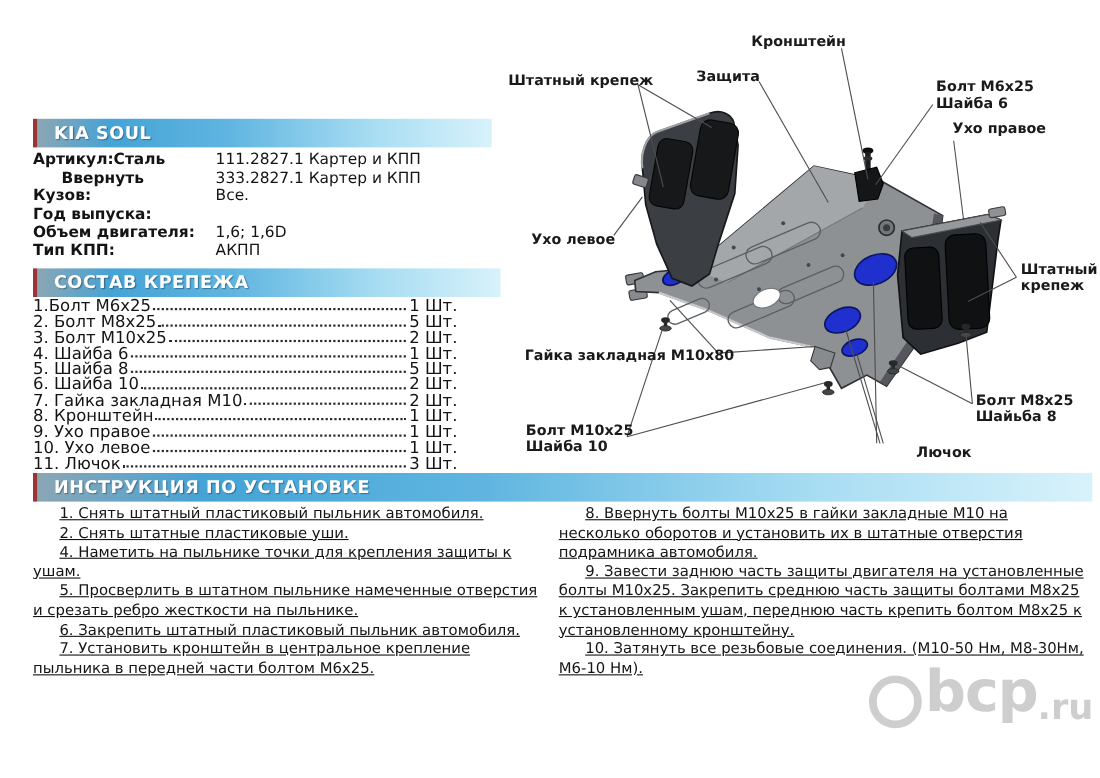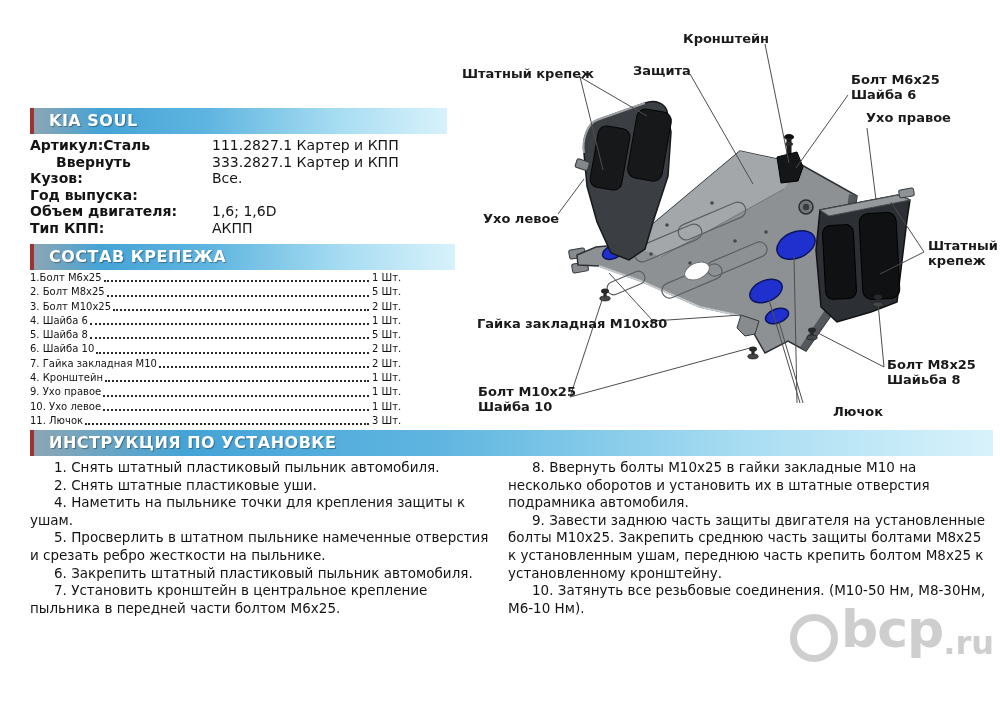--- a/index.html
+++ b/index.html
@@ -8,35 +8,35 @@
   
   .bar{position:absolute;height:26px;box-sizing:border-box;border-left:4px solid #9c3335;
        background:linear-gradient(90deg,#8ba6b4 0%,#45a3d6 16%,#5fb5e0 42%,#a8ddf2 74%,#d8f2fb 100%);
        color:#fff;font-weight:bold;font-size:16px;line-height:25px;padding-left:15px;
        letter-spacing:.5px;text-shadow:1px 1px 1px rgba(0,0,0,.35);}
   .bar-kia{left:30px;top:108px;width:417px;}
   .bar-sostav{left:30px;top:244px;width:425px;}
   .bar-instr{left:30px;top:430px;width:963px;}
   
   .spec-table{position:absolute;left:30px;top:137px;width:420px;font-size:14px;line-height:16.6px;}
-  .spec-row{display:flex;gap:16px;}
+  .spec-row{display:flex;}
   .spec-label{width:166px;font-weight:bold;flex:none;}
   .spec-row.indent .spec-label{padding-left:26px;box-sizing:border-box;}
   .spec-value{flex:1;}
   
-  .hw-list{position:absolute;left:30px;top:271px;width:396px;font-size:10px;line-height:14.3px;}
+  .hw-list{position:absolute;left:30px;top:271px;width:396px;font-size:15px;line-height:14.3px;}
   .hw-row{display:flex;align-items:flex-end;}
   .hw-name{white-space:nowrap;flex:none;}
   .hw-dots{flex:1;border-bottom:2px dotted #2a2a2a;margin:0 3px 3px 2px;height:1px;}
   .hw-qty{width:54px;flex:none;}
   
   .instr-col{position:absolute;top:459px;font-size:13.5px;line-height:17.6px;}
   .instr-left{left:30px;width:468px;}
   .instr-right{left:508px;width:480px;}
-  .instr-col p{margin:0;text-indent:24px;}
+  .instr-col p{margin:0;text-indent:24px;text-decoration:underline;}
   
   .dlabel{position:absolute;font-size:13px;font-weight:bold;line-height:15px;white-space:nowrap;color:#1a1a1a;}
   .diagram-svg{position:absolute;left:440px;top:0;}
   
   .watermark{position:absolute;left:790px;top:600px;color:#c9c9c9;opacity:.9;display:flex;align-items:flex-start;}
   .wm-ring{width:34px;height:34px;border:7px solid #c9c9c9;border-radius:50%;margin:14px 3px 0 0;}
   .wm-text{font-size:52px;font-weight:bold;letter-spacing:-1px;line-height:58px;}
   .wm-ru{font-size:32px;font-weight:bold;margin-top:24px;}
 </style>
 </head>
@@ -110,21 +110,21 @@
         <span class="hw-name">6. Шайба 10</span>
         <span class="hw-dots"></span>
         <span class="hw-qty">2 Шт.</span>
       </div>
     <div class="hw-row">
         <span class="hw-name">7. Гайка закладная М10</span>
         <span class="hw-dots"></span>
         <span class="hw-qty">2 Шт.</span>
       </div>
     <div class="hw-row">
-        <span class="hw-name">4. Кронштейн</span>
+        <span class="hw-name">8. Кронштейн</span>
         <span class="hw-dots"></span>
         <span class="hw-qty">1 Шт.</span>
       </div>
     <div class="hw-row">
         <span class="hw-name">9. Ухо правое</span>
         <span class="hw-dots"></span>
         <span class="hw-qty">1 Шт.</span>
       </div>
     <div class="hw-row">
         <span class="hw-name">10. Ухо левое</span>

